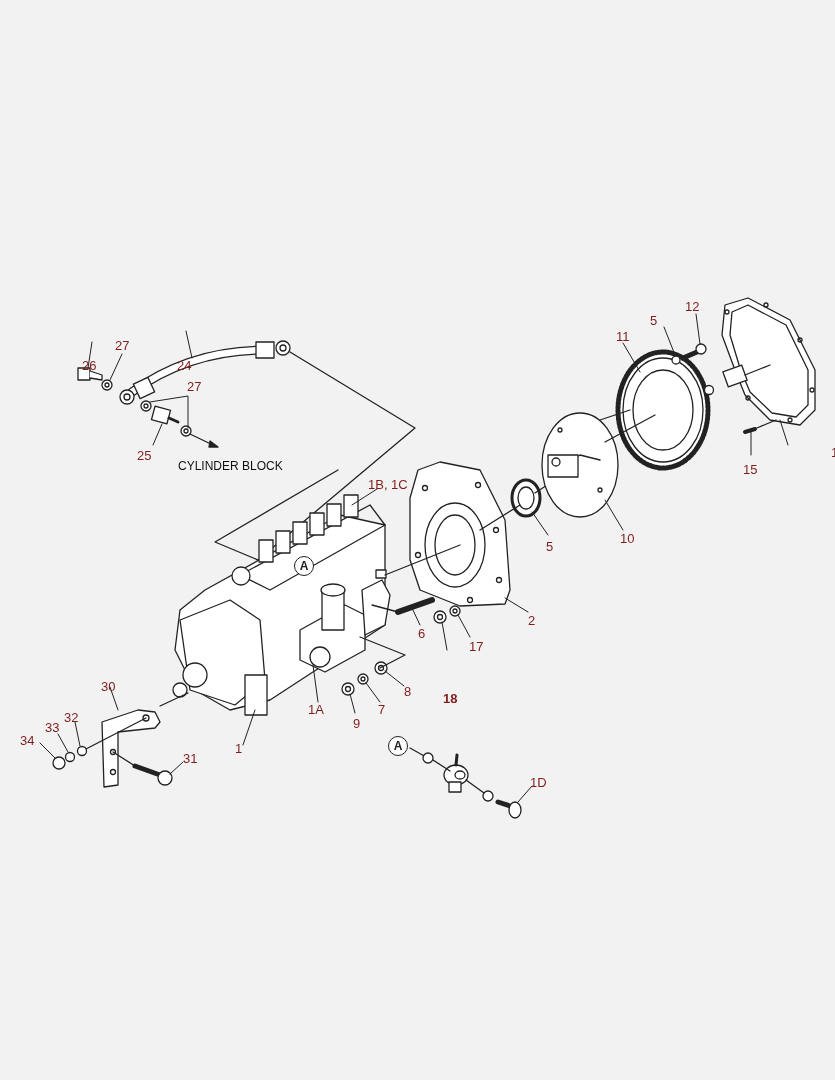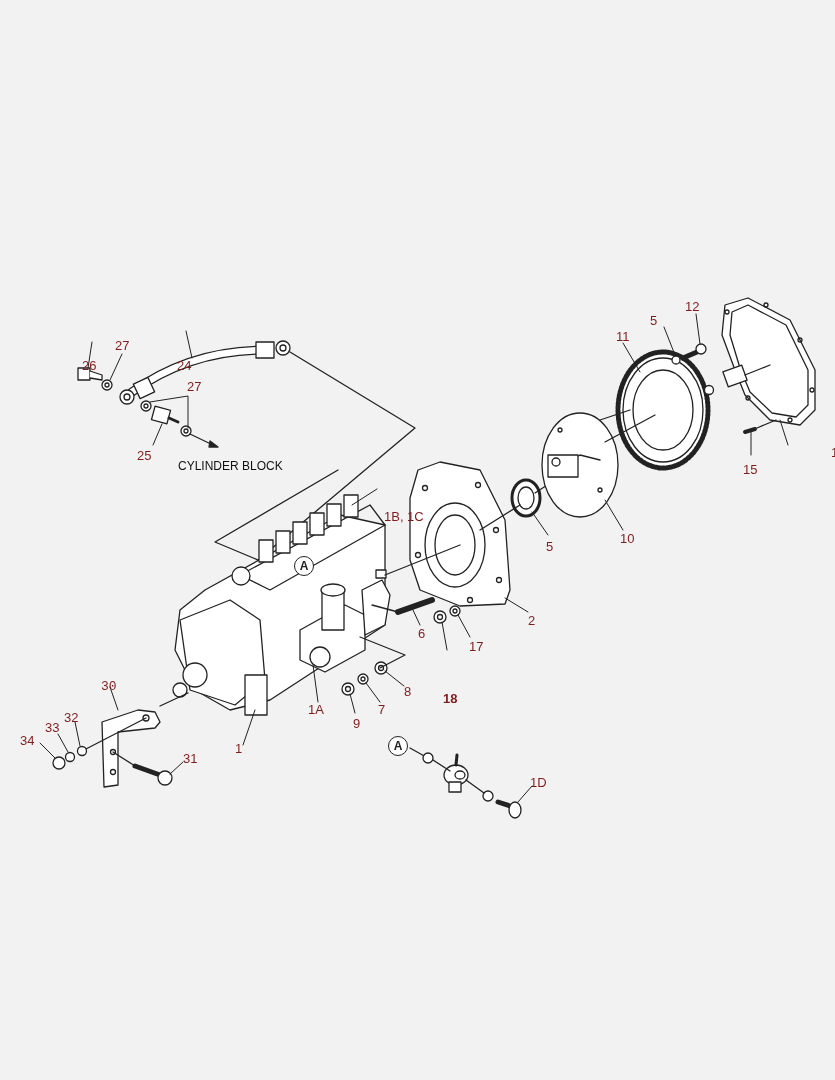--- a/index.html
+++ b/index.html
@@ -255,38 +255,38 @@
     </g>
   </g>
 </svg>
 
 <div class="caption" style="left:178px; top:459px;">CYLINDER BLOCK</div>
 <div class="callout" style="left:294px; top:556px;">A</div>
 <div class="callout" style="left:388px; top:736px;">A</div>
 
 <div class="lbl" style="left:235px; top:742px;">1</div>
 <div class="lbl" style="left:308px; top:703px;">1A</div>
-<div class="lbl" style="left:384px; top:478px;margin-top:32px;">1B, 1C</div>
+<div class="lbl" style="left:368px; top:478px;">1B, 1C</div>
 <div class="lbl" style="left:530px; top:776px;">1D</div>
 <div class="lbl" style="left:528px; top:614px;">2</div>
 <div class="lbl" style="left:546px; top:540px;">5</div>
 <div class="lbl" style="left:418px; top:627px;">6</div>
 <div class="lbl" style="left:378px; top:703px;">7</div>
 <div class="lbl" style="left:404px; top:685px;">8</div>
 <div class="lbl" style="left:353px; top:717px;">9</div>
 <div class="lbl" style="left:620px; top:532px;">10</div>
 <div class="lbl" style="left:616px; top:330px;">11</div>
 <div class="lbl" style="left:685px; top:300px;">12</div>
 <div class="lbl" style="left:650px; top:314px;">5</div>
 <div class="lbl" style="left:787px; top:446px;margin-left:44px;">14</div>
 <div class="lbl" style="left:743px; top:463px;">15</div>
 <div class="lbl" style="left:469px; top:640px;">17</div>
 <div class="lbl" style="left:443px; top:692px;font-weight:bold;">18</div>
 <div class="lbl" style="left:177px; top:318px;margin-top:41px;">24</div>
 <div class="lbl" style="left:137px; top:449px;">25</div>
 <div class="lbl" style="left:82px; top:323px;margin-top:36px;">26</div>
 <div class="lbl" style="left:115px; top:339px;">27</div>
 <div class="lbl" style="left:187px; top:380px;">27</div>
-<div class="lbl" style="left:101px; top:680px;font-family:Liberation Mono, monospace;">30</div>
+<div class="lbl" style="left:101px; top:680px;">30</div>
 <div class="lbl" style="left:183px; top:752px;">31</div>
 <div class="lbl" style="left:64px; top:711px;">32</div>
 <div class="lbl" style="left:45px; top:721px;">33</div>
 <div class="lbl" style="left:20px; top:734px;">34</div>
 
 </body></html>

